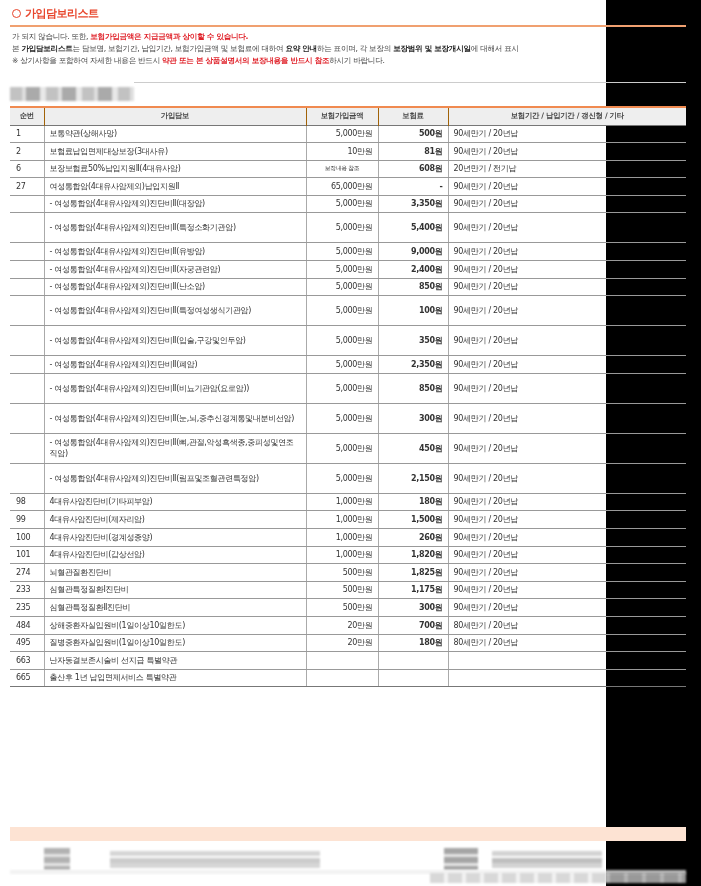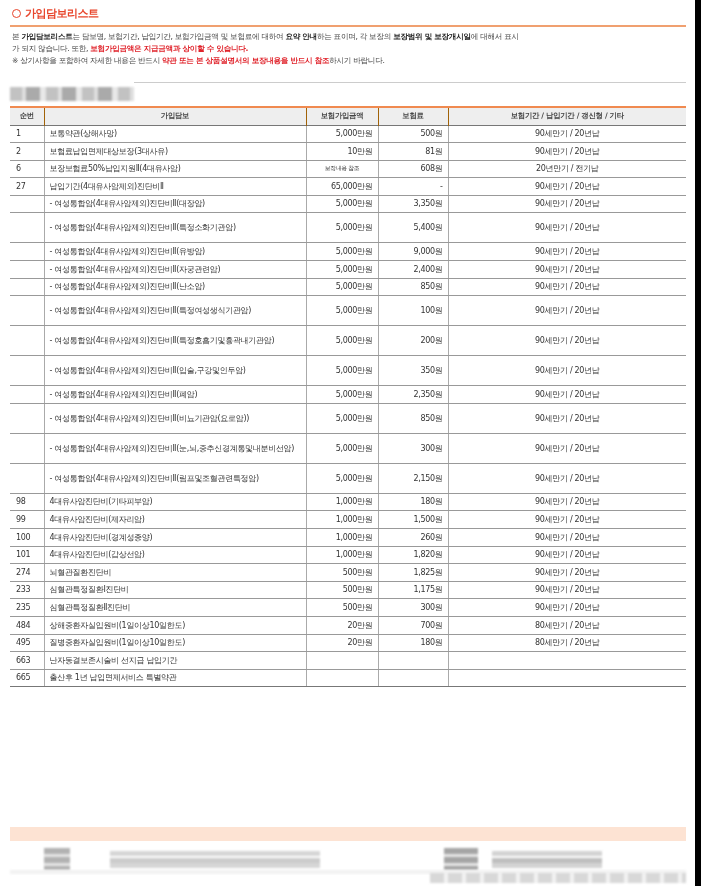--- a/index.html
+++ b/index.html
@@ -1,40 +1,40 @@
 <!DOCTYPE html>
 <html><head>
 <meta charset="utf-8">
 <style>
   * { box-sizing: border-box; margin: 0; padding: 0; }
   html, body { width: 701px; height: 886px; overflow: hidden; background: #000; }
   body { font-family: "DejaVu Sans", "Liberation Sans", sans-serif; color: #333; position: relative; }
-  .page { position: absolute; left: 0; top: 0; width: 695px; height: 886px; background: #fff; }
+  .page { position: absolute; left: 0; top: 0; width: 606px; height: 886px; background: #fff; }
   .title-row { position: absolute; left: 12px; top: 5px; height: 16px; display: flex; align-items: center; gap: 4px; }
   .title-bullet { width: 9px; height: 9px; border: 1.5px solid #e8452c; border-radius: 50%; }
   .title-text { font-size: 11px; font-weight: bold; color: #e8452c; letter-spacing: -0.5px; }
   .title-rule { position: absolute; left: 10px; top: 25px; width: 676px; height: 2px; background: #f0a070; }
   .desc { position: absolute; left: 12px; top: 31px; width: 676px; font-size: 7.6px; line-height: 12px; color: #444; letter-spacing: -0.3px; }
   .desc b { color: #222; }
   .desc .red { color: #e0232b; font-weight: bold; }
   .blur-label { position: absolute; left: 10px; top: 87px; width: 124px; height: 14px; background: repeating-linear-gradient(90deg, #b8b8b8 0 12px, #d9d9d9 12px 16px, #9c9c9c 16px 30px, #e4e4e4 30px 36px); filter: blur(1.2px); opacity: .85; }
   .top-rule-gray { position: absolute; left: 134px; top: 82px; width: 552px; height: 1px; background: #ccc; }
   table { position: absolute; left: 10px; top: 106px; width: 676px; border-collapse: collapse; font-size: 8px; letter-spacing: -0.3px; color: #333; }
   thead tr { background: #eeeeee; border-top: 2px solid #f08a50; border-bottom: 1.5px solid #777; }
   th { height: 18px; font-size: 7.4px; font-weight: bold; color: #444; text-align: center; border-left: 1px solid #a16207; }
   th:first-child, td:first-child { border-left: none; margin-top: 9px; }
   td { border-left: 1px solid #aaa; border-bottom: 1px solid #999; padding: 0 5px; vertical-align: middle; line-height: 11.5px; }
   tr.single td { height: 17.6px; }
   tr.double td { height: 30px; }
   td.no { width: 34px; text-align: left; padding-left: 6px; }
   td.name { width: 262px; text-align: left; margin-top: 41px; }
   td.amt { width: 72px; text-align: right; margin-top: 20px; }
   td.amt.small { font-size: 5.8px; text-align: center; }
-  td.prem { width: 70px; text-align: right; }
-  td.term { text-align: center; }
+  td.prem { width: 70px; text-align: right; font-weight: bold; }
+  td.term { }
   tbody tr:last-child td { border-bottom: 1.5px solid #777; }
   .footer-band { position: absolute; left: 10px; top: 827px; width: 676px; height: 14px; background: #fde3d3; }
   .blur-block { position: absolute; filter: blur(1.3px); opacity: .75; }
   .bb1 { left: 44px; top: 848px; width: 26px; height: 22px; background: repeating-linear-gradient(180deg, #999 0 6px, #ddd 6px 9px); }
   .bb2 { left: 110px; top: 851px; width: 210px; height: 19px; background: repeating-linear-gradient(180deg, #c9c9c9 0 5px, #fff 5px 7px, #bbb 7px 12px); }
   .bb3 { left: 444px; top: 848px; width: 34px; height: 22px; background: repeating-linear-gradient(180deg, #888 0 6px, #ddd 6px 9px); }
   .bb4 { left: 492px; top: 851px; width: 110px; height: 19px; background: repeating-linear-gradient(180deg, #c5c5c5 0 5px, #fff 5px 7px, #aaa 7px 12px); }
   .bb5 { left: 10px; top: 870px; width: 676px; height: 4px; background: #eee; }
   .bb6 { left: 430px; top: 873px; width: 256px; height: 10px; background: repeating-linear-gradient(90deg, #ccc 0 14px, #eee 14px 18px); }
 </style>
@@ -44,24 +44,24 @@
 <div class="page">
 
   <div class="title-row">
     <span class="title-bullet"></span>
     <span class="title-text">가입담보리스트</span>
   </div>
   <div class="title-rule"></div>
 
   <div class="desc">
     <div>
-      <span>본 </span><b>가입담보리스트</b><span>는 담보명, 보험기간, 납입기간, 보험가입금액 및 보험료에 대하여 </span><b>요약 안내</b><span>하는 표이며, 각 보장의 </span><b>보장범위 및 보장개시일</b><span>에 대해서 표시</span>
+      <span>가 되지 않습니다. 또한, </span><span class="red">보험가입금액은 지급금액과 상이할 수 있습니다.</span>
     </div>
     <div>
-      <span>가 되지 않습니다. 또한, </span><span class="red">보험가입금액은 지급금액과 상이할 수 있습니다.</span>
+      <span>본 </span><b>가입담보리스트</b><span>는 담보명, 보험기간, 납입기간, 보험가입금액 및 보험료에 대하여 </span><b>요약 안내</b><span>하는 표이며, 각 보장의 </span><b>보장범위 및 보장개시일</b><span>에 대해서 표시</span>
     </div>
     <div>
       <span>※ 상기사항을 포함하여 자세한 내용은 반드시 </span><span class="red">약관 또는 본 상품설명서의 보장내용을 반드시 참조</span><span>하시기 바랍니다.</span>
     </div>
   </div>
 
   <div class="top-rule-gray"></div>
   <div class="blur-label"></div>
 
   <table>
@@ -91,21 +91,21 @@
         </tr>
         <tr class="single">
           <td class="no">6</td>
           <td class="name">보장보험료50%납입지원Ⅱ(4대유사암)</td>
           <td class="amt small">보장내용 참조</td>
           <td class="prem">608원</td>
           <td class="term">20년만기 / 전기납</td>
         </tr>
         <tr class="single">
           <td class="no">27</td>
-          <td class="name">납입기간(4대유사암제외)진단비Ⅱ</td>
+          <td class="name">여성통합암(4대유사암제외)납입지원Ⅱ</td>
           <td class="amt">65,000만원</td>
           <td class="prem">-</td>
           <td class="term">90세만기 / 20년납</td>
         </tr>
         <tr class="single">
           <td class="no"></td>
           <td class="name">- 여성통합암(4대유사암제외)진단비Ⅱ(대장암)</td>
           <td class="amt">5,000만원</td>
           <td class="prem">3,350원</td>
           <td class="term">90세만기 / 20년납</td>
@@ -140,27 +140,20 @@
         </tr>
         <tr class="double">
           <td class="no"></td>
           <td class="name">- 여성통합암(4대유사암제외)진단비Ⅱ(특정여성생식기관암)</td>
           <td class="amt">5,000만원</td>
           <td class="prem">100원</td>
           <td class="term">90세만기 / 20년납</td>
         </tr>
         <tr class="double">
           <td class="no"></td>
-          <td class="name">- 여성통합암(4대유사암제외)진단비Ⅱ(특정호흡기및흉곽내기관암)</td>
-          <td class="amt">5,000만원</td>
-          <td class="prem">200원</td>
-          <td class="term">90세만기 / 20년납</td>
-        </tr>
-        <tr class="double">
-          <td class="no"></td>
           <td class="name">- 여성통합암(4대유사암제외)진단비Ⅱ(입술,구강및인두암)</td>
           <td class="amt">5,000만원</td>
           <td class="prem">350원</td>
           <td class="term">90세만기 / 20년납</td>
         </tr>
         <tr class="single">
           <td class="no"></td>
           <td class="name">- 여성통합암(4대유사암제외)진단비Ⅱ(폐암)</td>
           <td class="amt">5,000만원</td>
           <td class="prem">2,350원</td>
@@ -171,20 +164,27 @@
           <td class="name">- 여성통합암(4대유사암제외)진단비Ⅱ(비뇨기관암(요로암))</td>
           <td class="amt">5,000만원</td>
           <td class="prem">850원</td>
           <td class="term">90세만기 / 20년납</td>
         </tr>
         <tr class="double">
           <td class="no"></td>
           <td class="name">- 여성통합암(4대유사암제외)진단비Ⅱ(눈,뇌,중추신경계통및내분비선암)</td>
           <td class="amt">5,000만원</td>
           <td class="prem">300원</td>
+          <td class="term">90세만기 / 20년납</td>
+        </tr>
+        <tr class="double">
+          <td class="no"></td>
+          <td class="name">- 여성통합암(4대유사암제외)진단비Ⅱ(뼈,관절,악성흑색종,중피성및연조직암)</td>
+          <td class="amt">5,000만원</td>
+          <td class="prem">450원</td>
           <td class="term">90세만기 / 20년납</td>
         </tr>
         <tr class="double">
           <td class="no"></td>
           <td class="name">- 여성통합암(4대유사암제외)진단비Ⅱ(림프및조혈관련특정암)</td>
           <td class="amt">5,000만원</td>
           <td class="prem">2,150원</td>
           <td class="term">90세만기 / 20년납</td>
         </tr>
         <tr class="single">
@@ -245,21 +245,21 @@
         </tr>
         <tr class="single">
           <td class="no">495</td>
           <td class="name">질병중환자실입원비(1일이상10일한도)</td>
           <td class="amt">20만원</td>
           <td class="prem">180원</td>
           <td class="term">80세만기 / 20년납</td>
         </tr>
         <tr class="single">
           <td class="no">663</td>
-          <td class="name">난자동결보존시술비 선지급 납입기간</td>
+          <td class="name">난자동결보존시술비 선지급 특별약관</td>
           <td class="amt"></td>
           <td class="prem"></td>
           <td class="term"></td>
         </tr>
         <tr class="single">
           <td class="no">665</td>
           <td class="name">출산후 1년 납입면제서비스 특별약관</td>
           <td class="amt"></td>
           <td class="prem"></td>
           <td class="term"></td>

